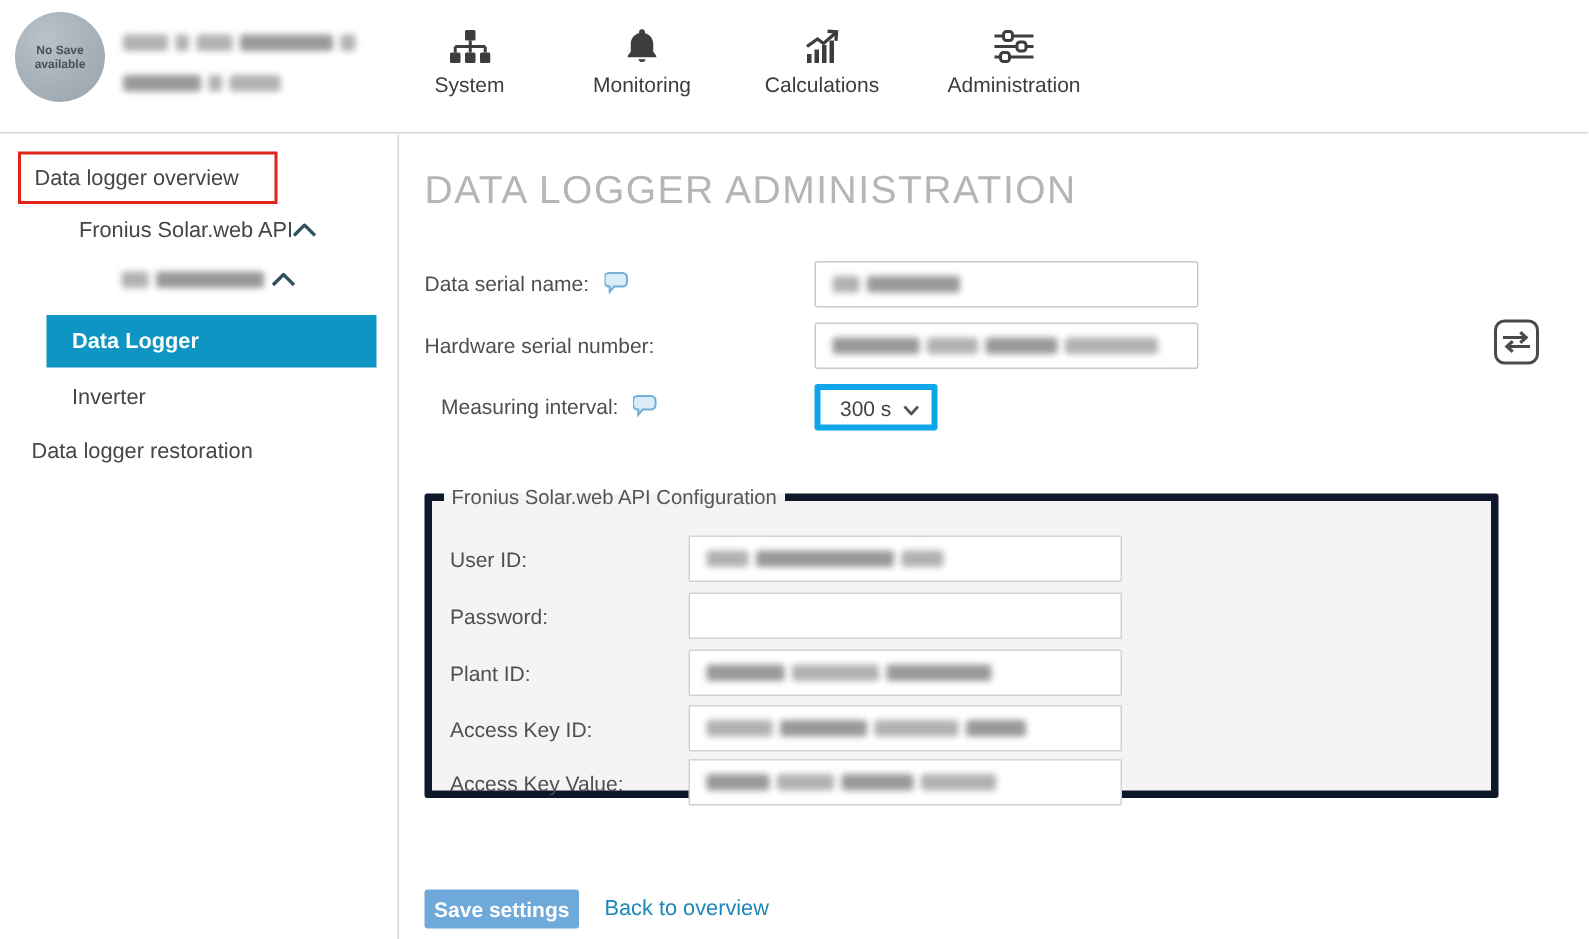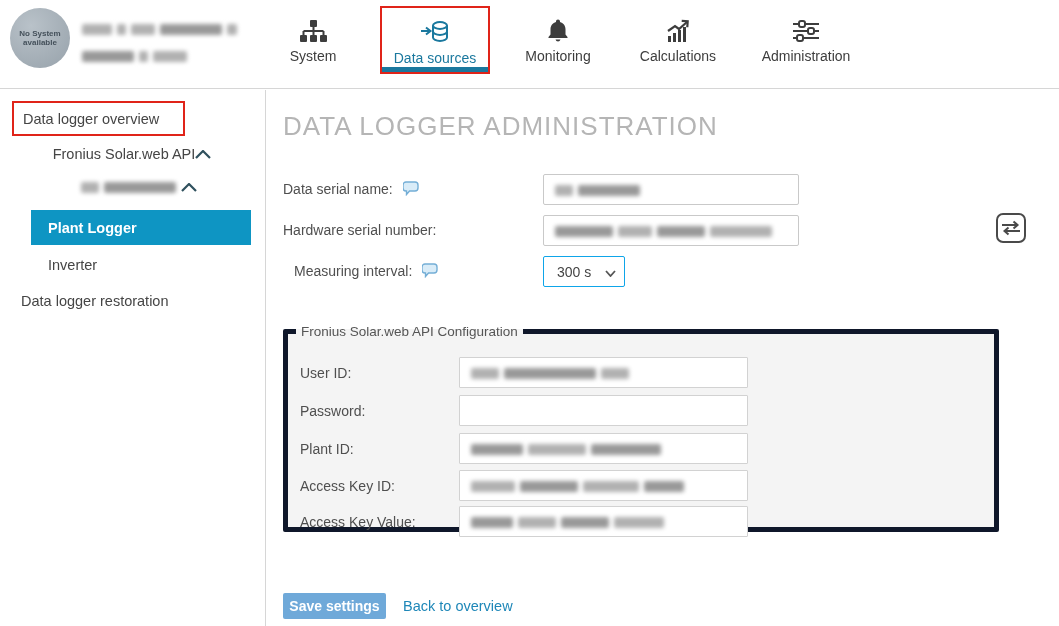--- a/index.html
+++ b/index.html
@@ -59,21 +59,21 @@
   .main { position:absolute; left:266px; top:90px; width:793px; height:536px; background:#fff; }
   .page-title { position:absolute; left:17px; top:21px; font-size:26px; letter-spacing:1px;
                 color:#b5b5b5; font-weight:400; }
   .f-label { position:absolute; font-size:14px; color:#4f4f4f; white-space:nowrap; }
   .tt { display:inline-block; vertical-align:-2px; margin-left:6px; }
   .input { position:absolute; background:#fff; border:1px solid #c9c9c9; border-radius:2px;
            height:31px; display:flex; align-items:center; padding-left:11px; }
   .in-name   { left:277px; top:84px;  width:256px; }
   .in-serial { left:277px; top:125px; width:256px; }
   .select { position:absolute; left:277px; top:166px; width:82px; height:31px;
-            background:#fff; border:1px solid #0ea5e9; border-radius:2px;
+            background:#fff; border:4px solid #0ea5e9; border-radius:2px;
             display:flex; align-items:center; justify-content:space-between;
             padding:0 8px 0 13px; font-size:14px; color:#444; cursor:pointer; }
 
   fieldset.api { position:absolute; left:17px; top:234px; width:716px; height:208px;
                  border:5px solid #0f172a; background:#f4f4f4; border-radius:2px; }
   fieldset.api legend { margin-left:8px; padding:0 5px; font-size:13.5px; color:#555; }
   .fs-label { position:absolute; left:12px; font-size:14px; color:#4f4f4f; }
   .fs-input { position:absolute; left:171px; width:289px; height:31px; background:#fff;
               border:1px solid #d2d2d2; border-radius:1px; display:flex; align-items:center;
               padding-left:11px; }
@@ -87,21 +87,21 @@
 
   .swap-btn { position:absolute; left:730px; top:123px; width:30px; height:30px;
               border:2.5px solid #4a4a4a; border-radius:7px; background:#fff;
               display:flex; align-items:center; justify-content:center; cursor:pointer; }
 </style>
 </head>
 <body>
 
 <header class="topbar">
   <div class="avatar">
-    <span>No System available</span>
+    <span>No Save available</span>
   </div>
   <div class="account">
     <div class="acct-line redact">
       <span class="seg" style="width:30px"></span><span class="seg" style="width:9px"></span><span class="seg" style="width:24px"></span><span class="seg dk" style="width:62px"></span><span class="seg" style="width:10px"></span>
     </div>
     <div class="acct-line redact">
       <span class="seg dk" style="width:52px"></span><span class="seg" style="width:9px"></span><span class="seg" style="width:34px"></span>
     </div>
   </div>
 
@@ -112,34 +112,20 @@
           <rect x="11" y="1" width="7" height="7" rx="1" fill="#3d3d3d"></rect>
           <path d="M14.5 8 v4 M4.5 12 h20 M4.5 12 v4 M14.5 12 v4 M24.5 12 v4" stroke="#3d3d3d" stroke-width="2" fill="none"></path>
           <rect x="1" y="16" width="7" height="7" rx="1" fill="#3d3d3d"></rect>
           <rect x="11" y="16" width="7" height="7" rx="1" fill="#3d3d3d"></rect>
           <rect x="21" y="16" width="7" height="7" rx="1" fill="#3d3d3d"></rect>
         </svg>
       </span>
       <span class="tab-label">System</span>
     </div>
 
-    <div class="tab w-ds active annotated">
-      <span class="tab-icon">
-        <svg width="30" height="26" viewBox="0 0 30 26">
-          <g stroke="#1a789e" stroke-width="2" fill="none">
-            <ellipse cx="20" cy="5.5" rx="7" ry="3.4"></ellipse>
-            <path d="M13 5.5 v6 c0 1.9 3.1 3.4 7 3.4 s7 -1.5 7 -3.4 v-6"></path>
-            <path d="M13 11.5 v6 c0 1.9 3.1 3.4 7 3.4 s7 -1.5 7 -3.4 v-6"></path>
-            <path d="M1 11 h8"></path>
-            <path d="M6 7.5 L10.5 11 L6 14.5"></path>
-          </g>
-        </svg>
-      </span>
-      <span class="tab-label">Data sources</span>
-    </div>
 
     <div class="tab w-mon">
       <span class="tab-icon">
         <svg width="24" height="26" viewBox="0 0 24 26">
           <path d="M12 1.5 c1.2 0 2 .8 2 2 v.6 c3.2 .8 5.5 3.6 5.5 7.1 v5.3 l2 2.6 v1 H2.5 v-1 l2 -2.6 v-5.3 c0 -3.5 2.3 -6.3 5.5 -7.1 v-.6 c0 -1.2 .8 -2 2 -2 z" fill="#3d3d3d"></path>
           <path d="M9.5 21.5 a2.6 2.6 0 0 0 5 0 z" fill="#3d3d3d"></path>
         </svg>
       </span>
       <span class="tab-label">Monitoring</span>
     </div>
@@ -197,21 +183,21 @@
       <span class="seg" style="width:18px"></span><span class="seg dk" style="width:72px"></span>
     </span>
     <span class="chev">
       <svg width="16" height="9" viewBox="0 0 16 9">
           <polyline points="1,8 8,1 15,8" stroke="#30515e" stroke-width="2.2" fill="none"></polyline>
         </svg>
     </span>
   </div>
 
   <div class="side-selected">
-    <span>Plant Logger</span>
+    <span>Data Logger</span>
   </div>
 
   <div class="side-item" style="position:absolute; left:48px; top:167px;">Inverter</div>
 
   <div class="side-item" style="position:absolute; left:21px; top:203px;">Data logger restoration</div>
 </aside>
 
 <main class="main">
   <h1 class="page-title">DATA LOGGER ADMINISTRATION</h1>
 

